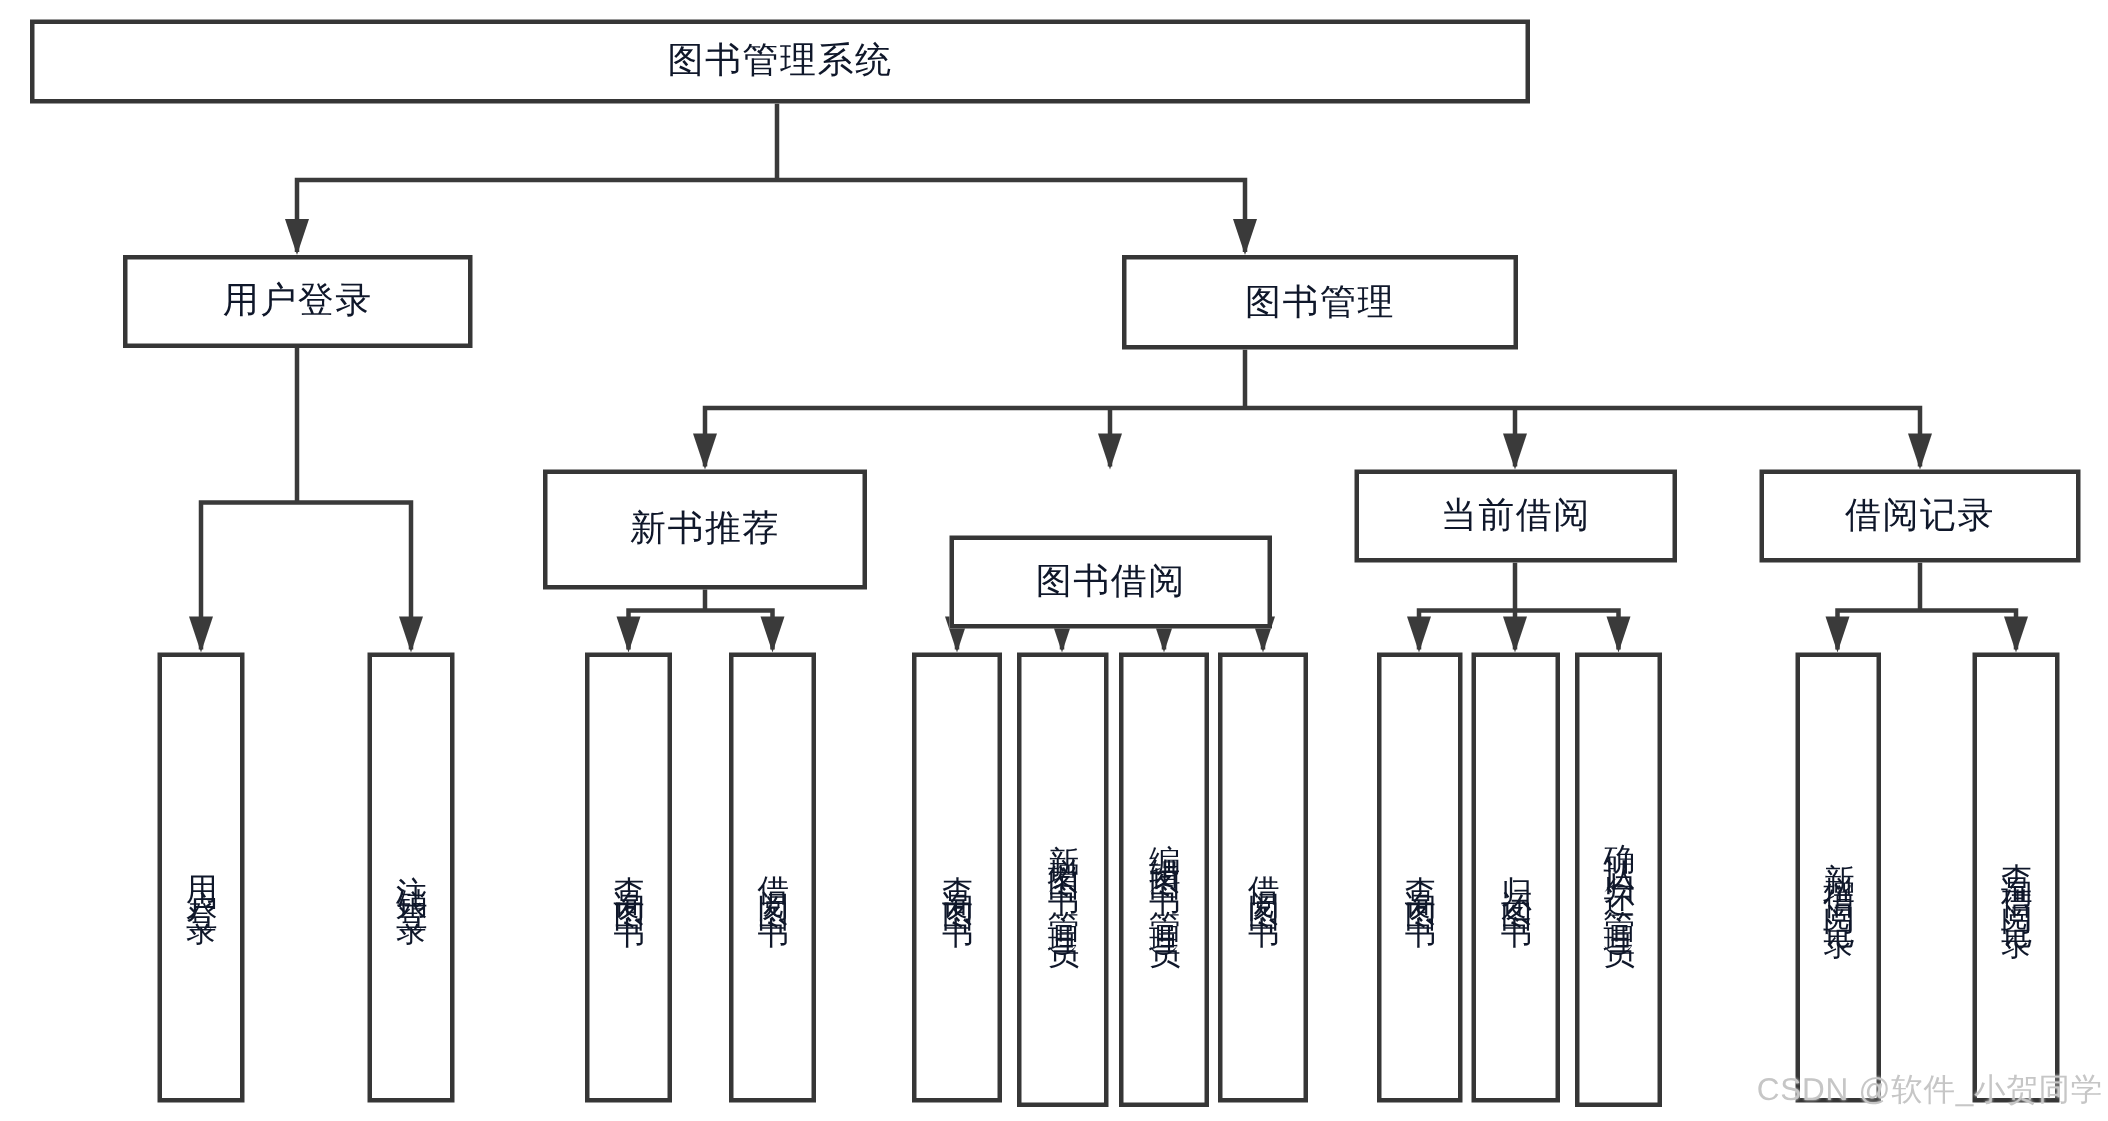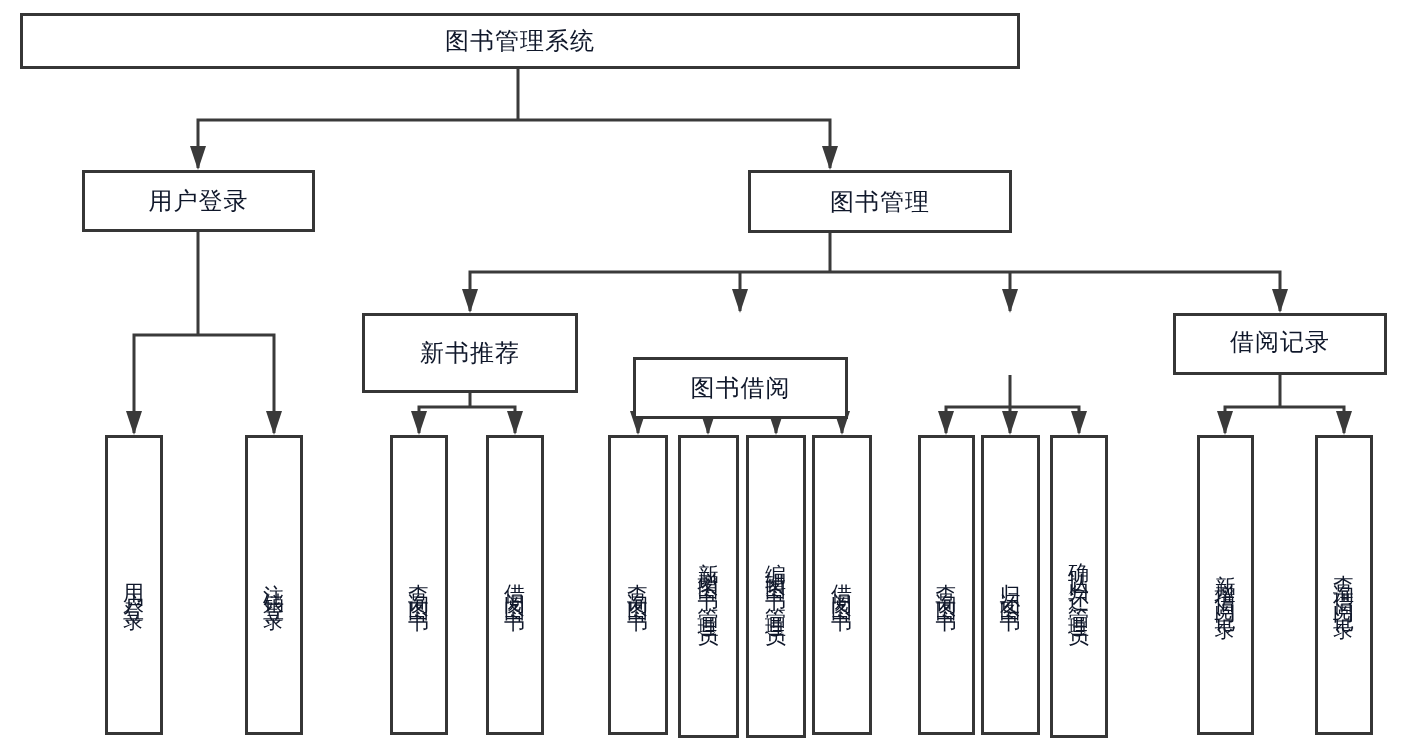--- a/index.html
+++ b/index.html
@@ -102,34 +102,36 @@
     </g>
   </svg>
 
   <div class="box h" style="left:20px; top:13px; width:1000px; height:56px;">图书管理系统</div>
 
   <div class="box h" style="left:82px; top:170px; width:233px; height:62px;">用户登录</div>
   <div class="box h" style="left:712px; top:170px; width:264px; height:63px;margin-left:36px;">图书管理</div>
 
   <div class="box h" style="left:362px; top:313px; width:216px; height:80px;">新书推荐</div>
   <div class="box h" style="left:633px; top:313px; width:215px; height:62px;margin-top:44px;">图书借阅</div>
-  <div class="box h" style="left:1173px; top:313px; width:214px; height:62px;font-family:Liberation Mono, monospace;">借阅记录</div>
+  <div class="box h" style="left:903px; top:313px; width:215px; height:62px;">当前借阅</div>
+  <div class="box h" style="left:1173px; top:313px; width:214px; height:62px;">借阅记录</div>
 
   <div class="box v" style="left:105px; top:435px; width:58px; height:300px;">用户登录</div>
   <div class="box v" style="left:245px; top:435px; width:58px; height:300px;">注销登录</div>
 
   <div class="box v" style="left:390px; top:435px; width:58px; height:300px;">查询图书</div>
   <div class="box v" style="left:486px; top:435px; width:58px; height:300px;">借阅图书</div>
 
   <div class="box v" style="left:608px; top:435px; width:60px; height:300px;">查询图书</div>
   <div class="box v" style="left:678px; top:435px; width:61px; height:303px;">新增图书（管理员）</div>
   <div class="box v" style="left:746px; top:435px; width:60px; height:303px;">编辑图书（管理员）</div>
   <div class="box v" style="left:812px; top:435px; width:60px; height:300px;">借阅图书</div>
 
   <div class="box v" style="left:918px; top:435px; width:57px; height:300px;">查询图书</div>
   <div class="box v" style="left:981px; top:435px; width:59px; height:300px;">归还图书</div>
   <div class="box v" style="left:1050px; top:435px; width:58px; height:303px;">确认归还（管理员）</div>
 
   <div class="box v" style="left:1197px; top:435px; width:57px; height:300px;">新增借阅记录</div>
   <div class="box v" style="left:1315px; top:435px; width:58px; height:300px;">查询借阅记录</div>
 
+  <div class="watermark">CSDN @软件_小贺同学</div>
 
 </div>
 
 </body></html>

